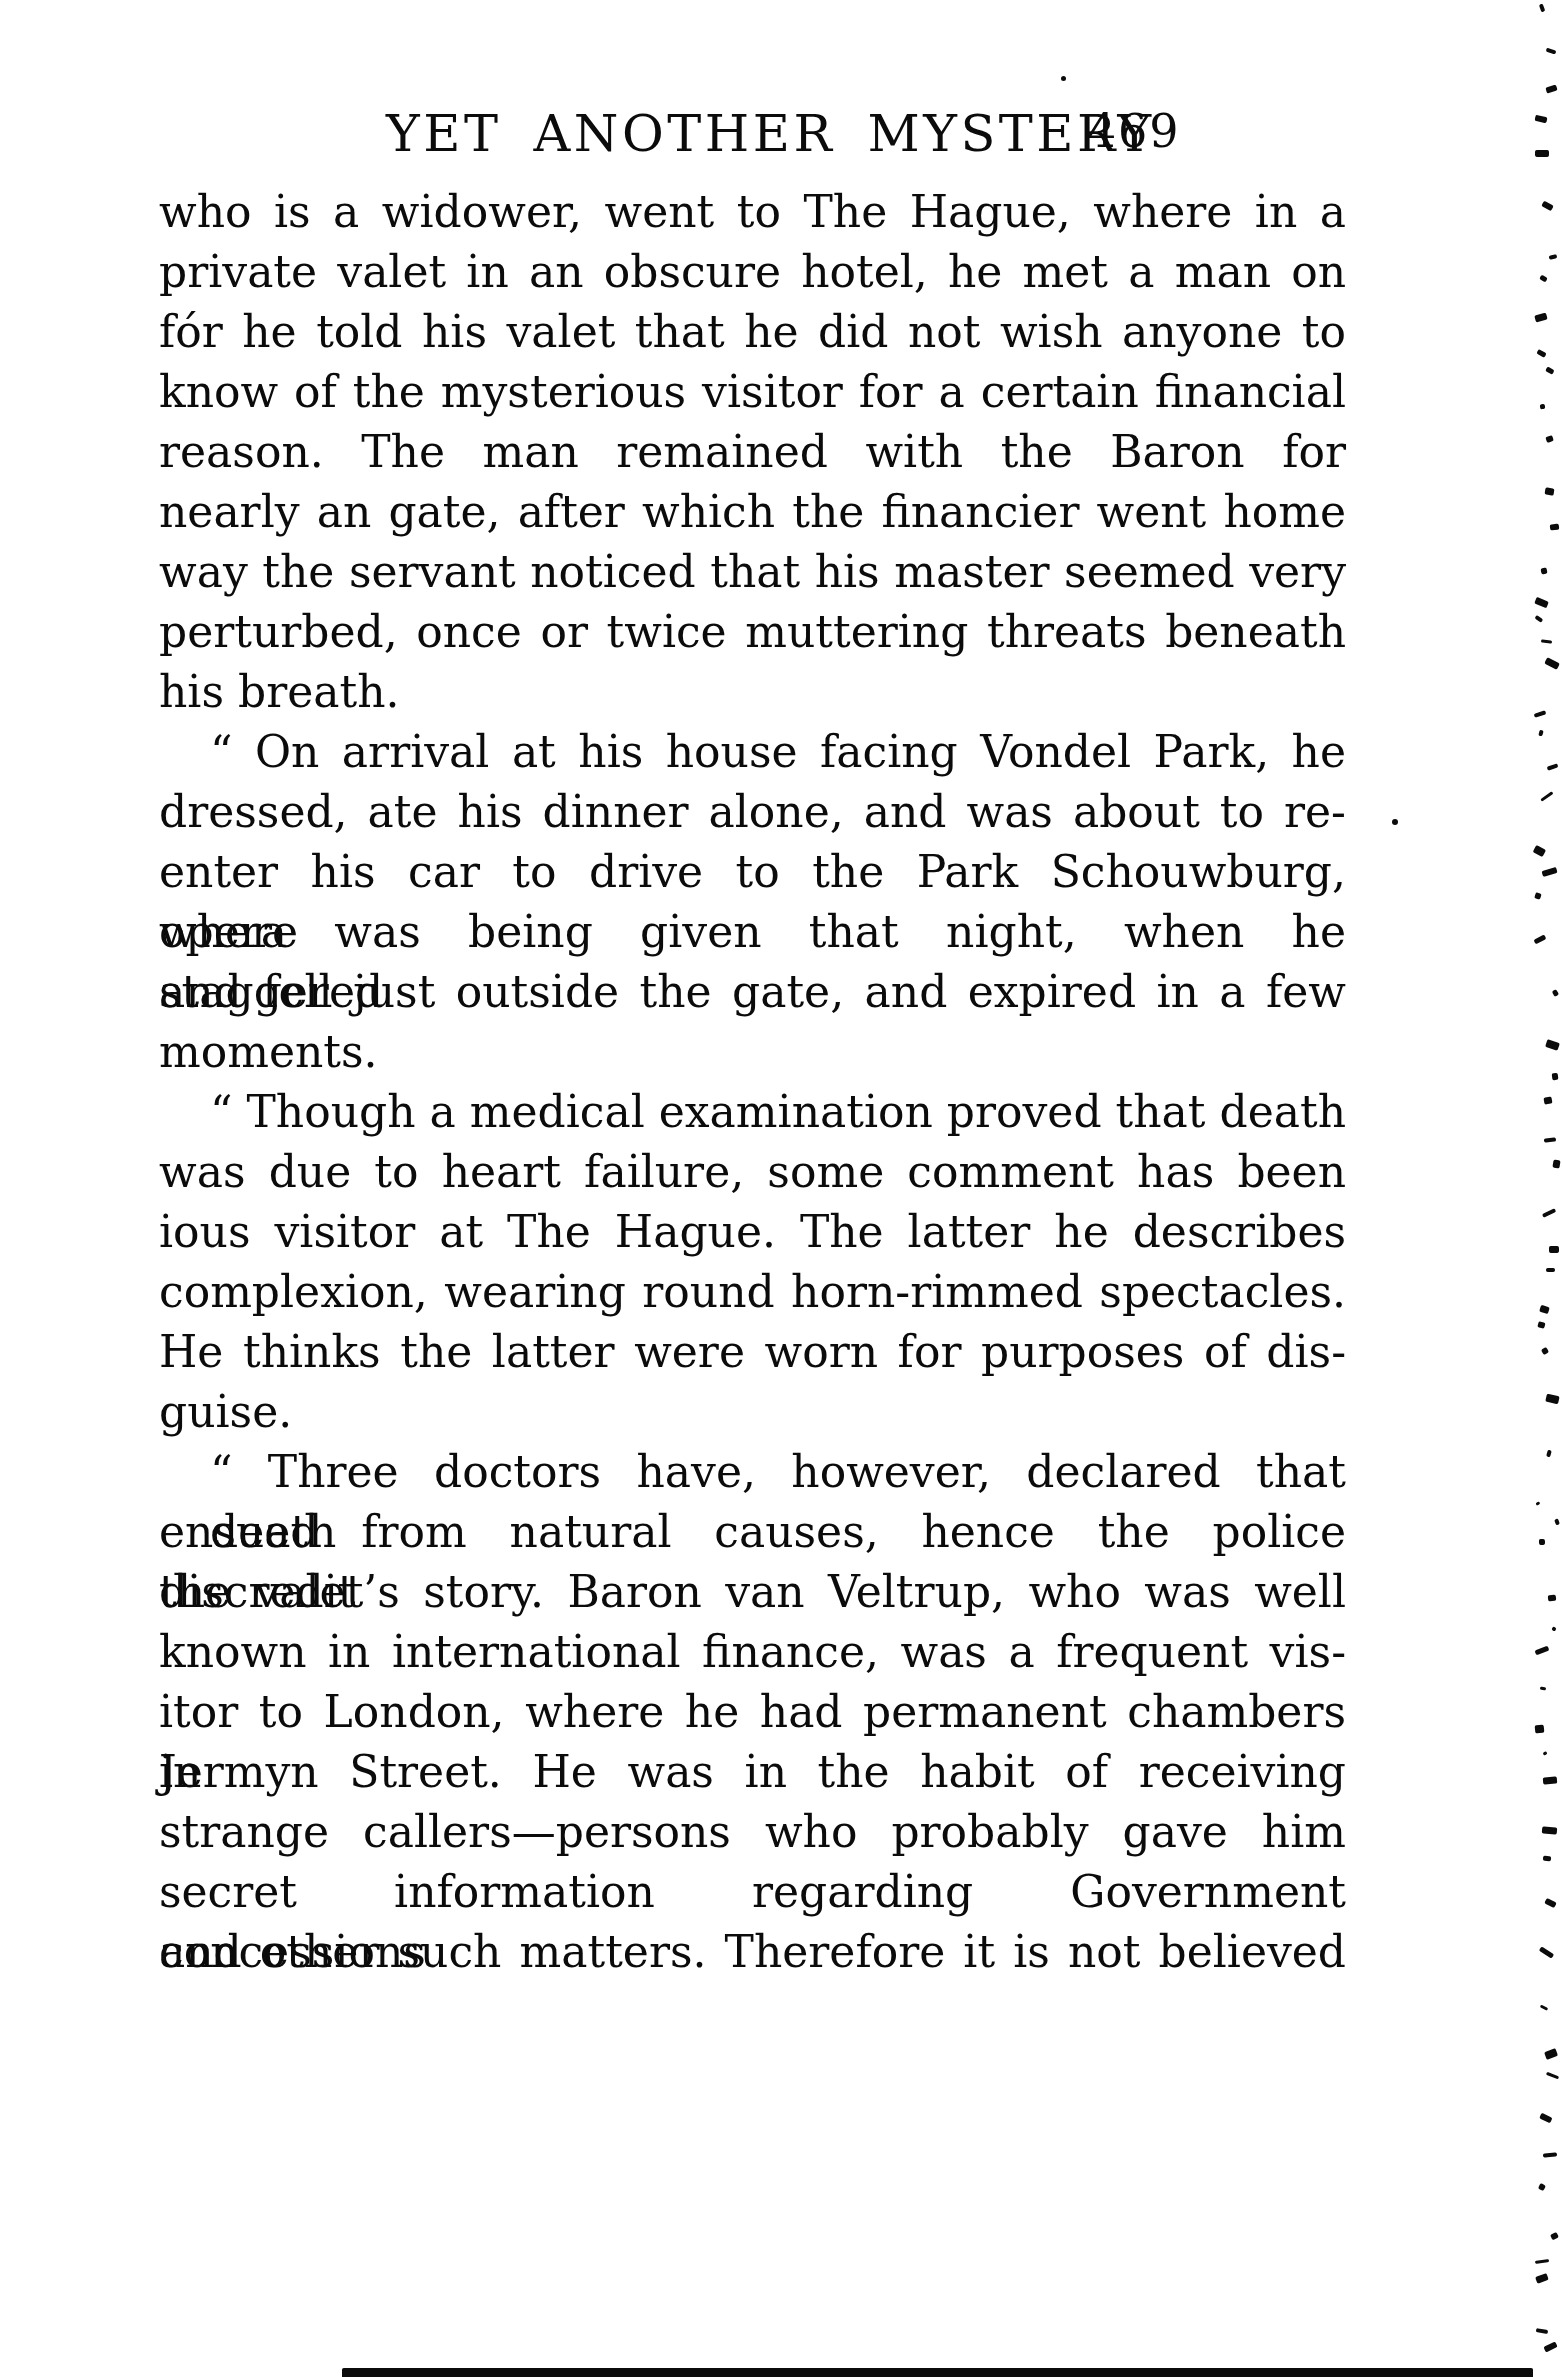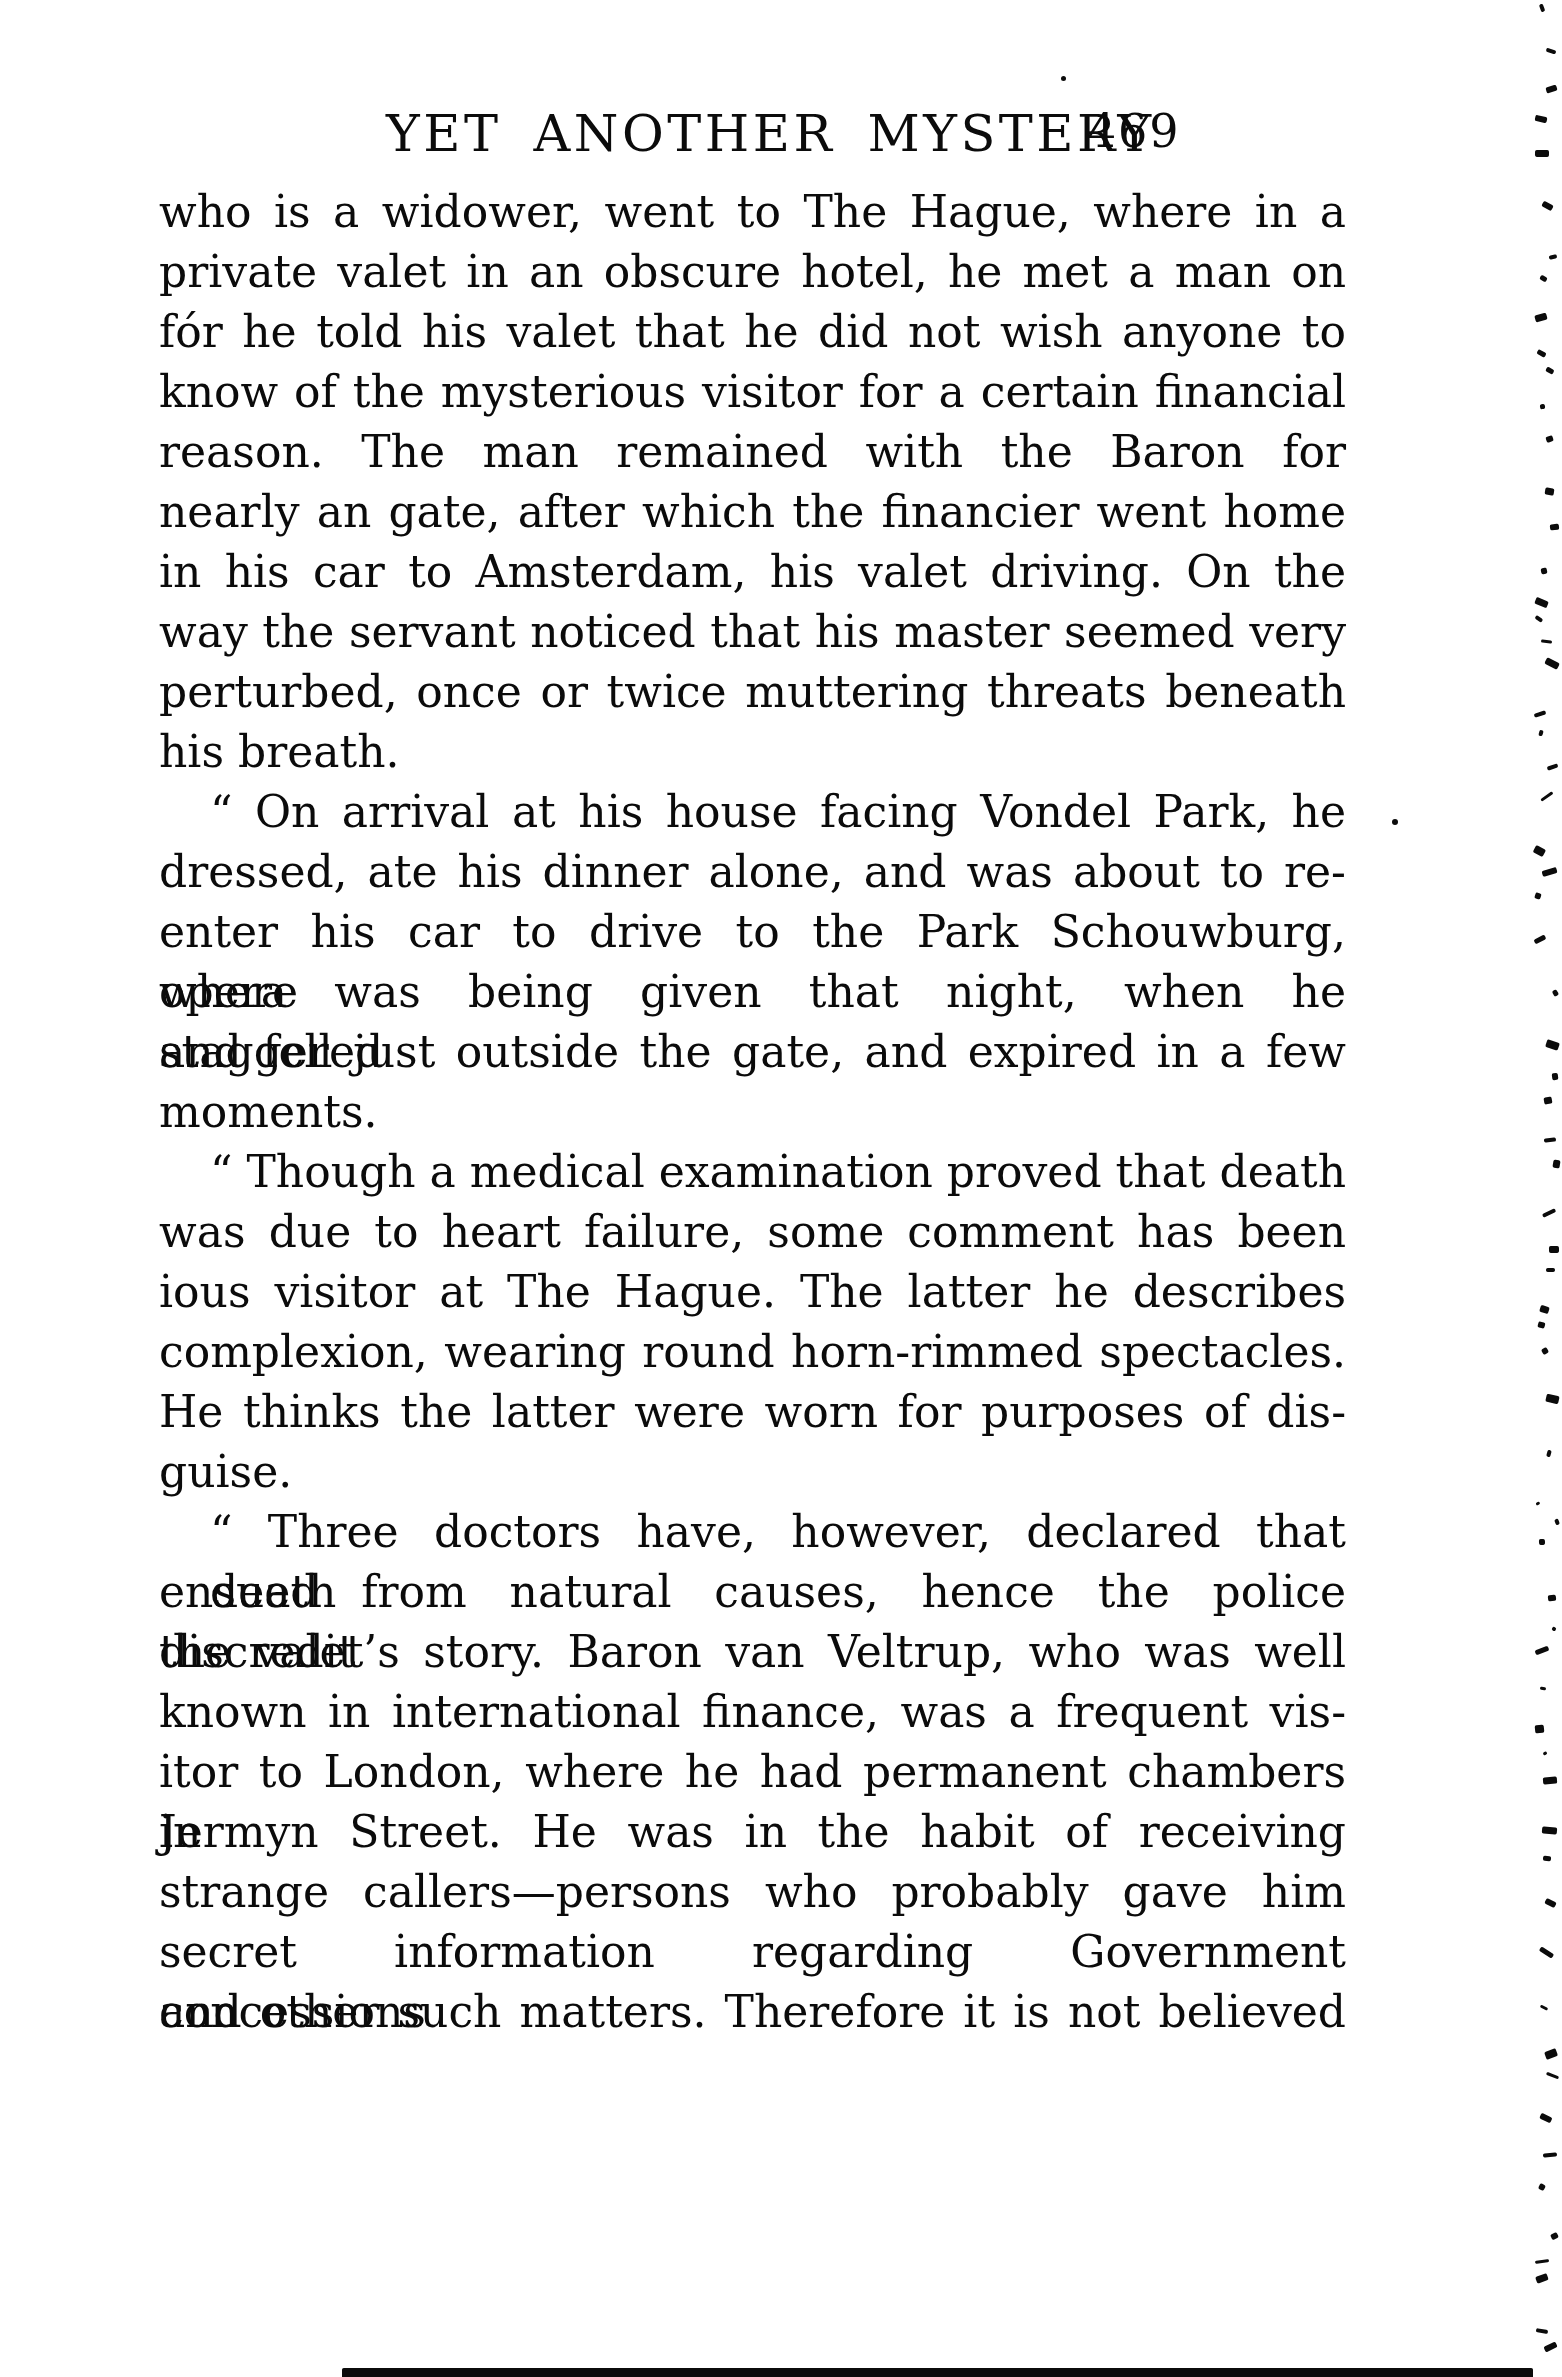--- a/index.html
+++ b/index.html
@@ -102,21 +102,20 @@
     <span class="page-number">469</span>
   </div>
 
   <div class="body-text" id="body-text">
       <div class="line">who is a widower, went to The Hague, where in a</div>
       <div class="line">private valet in an obscure hotel, he met a man on</div>
       <div class="line">fór he told his valet that he did not wish anyone to</div>
       <div class="line">know of the mysterious visitor for a certain financial</div>
       <div class="line">reason.  The man remained with the Baron for</div>
       <div class="line">nearly an gate, after which the financier went home</div>
-      <div class="line">in his car to Amsterdam, his valet driving.  On the</div>
       <div class="line">way the servant noticed that his master seemed very</div>
       <div class="line">perturbed, once or twice muttering threats beneath</div>
       <div class="line end">his breath.</div>
       <div class="line indent">“ On arrival at his house facing Vondel Park, he</div>
       <div class="line">dressed, ate his dinner alone, and was about to re-</div>
       <div class="line">enter his car to drive to the Park Schouwburg, where</div>
       <div class="line">opera was being given that night, when he staggered</div>
       <div class="line">and fell just outside the gate, and expired in a few</div>
       <div class="line end">moments.</div>
       <div class="line indent">“ Though a medical examination proved that death</div>

